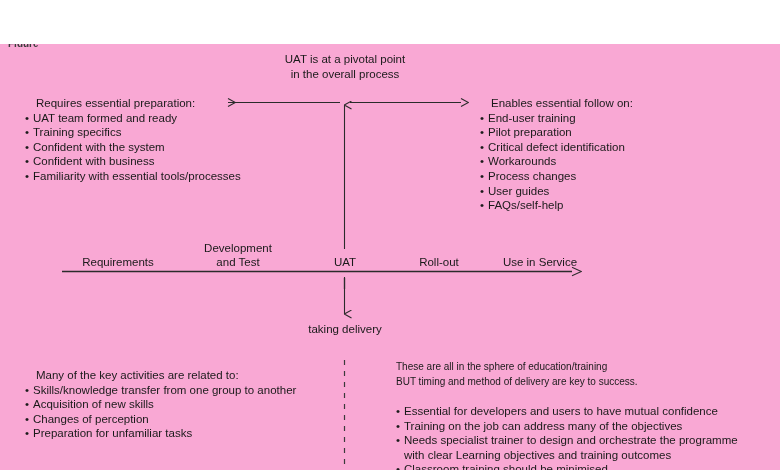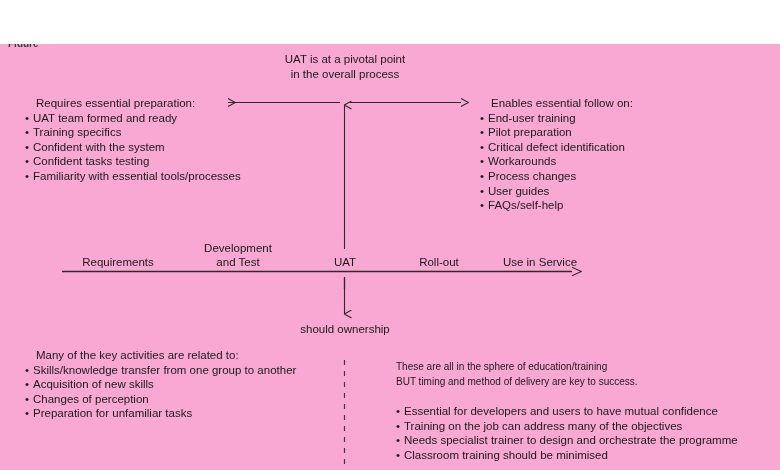--- a/index.html
+++ b/index.html
@@ -138,21 +138,21 @@
     <div>UAT is at a pivotal point</div>
     <div>in the overall process</div>
   </div>
 
   <div class="blk" style="left:11px; top:52px;">
     <div class="hd">Requires essential preparation:</div>
     <ul>
       <li>UAT team formed and ready</li>
       <li>Training specifics</li>
       <li>Confident with the system</li>
-      <li>Confident tasks testing</li>
+      <li>Confident with business</li>
       <li>Familiarity with essential tools/processes</li>
     </ul>
   </div>
 
   <div class="blk" style="left:466px; top:52px;">
     <div class="hd">Enables essential follow on:</div>
     <ul>
       <li>End-user training</li>
       <li>Pilot preparation</li>
       <li>Critical defect identification</li>
@@ -178,40 +178,41 @@
 
   <div class="axis-label" style="left:396px; top:212px; width:86px;">
     <div>Roll-out</div>
   </div>
 
   <div class="axis-label" style="left:488px; top:212px; width:104px;">
     <div>Use in Service</div>
   </div>
 
   <div class="ctr" style="left:214px; top:278px; width:262px;">
-    <div>should ownership</div>
-  </div>
-
-  <div class="blk" style="left:11px; top:304px;">
+    <div>taking delivery</div>
+  </div>
+
+  <div class="blk" style="left:11px; top:324px;">
     <div class="hd">Many of the key activities are related to:</div>
     <ul>
       <li>Skills/knowledge transfer from one group to another</li>
       <li>Acquisition of new skills</li>
       <li>Changes of perception</li>
       <li>Preparation for unfamiliar tasks</li>
     </ul>
   </div>
 
   <div class="para" style="left:396px; top:316px;">
     <div>These are all in the sphere of education/training</div>
     <div>BUT timing and method of delivery are key to success.</div>
   </div>
 
   <div class="blk" style="left:382px; top:360px;">
     <ul>
       <li>Essential for developers and users to have mutual confidence</li>
       <li>Training on the job can address many of the objectives</li>
       <li>Needs specialist trainer to design and orchestrate the programme</li>
+      <li class="cont">with clear Learning objectives and training outcomes</li>
       <li>Classroom training should be minimised</li>
     </ul>
   </div>
 
 </div>
 
 </body></html>

